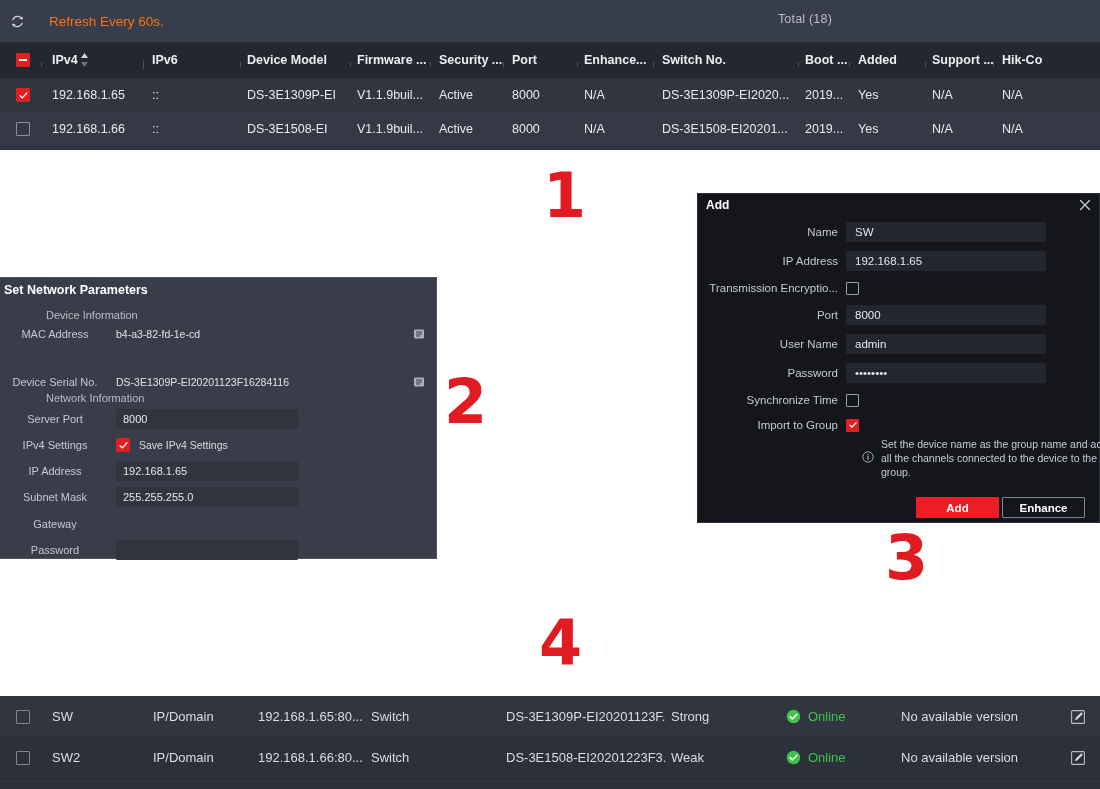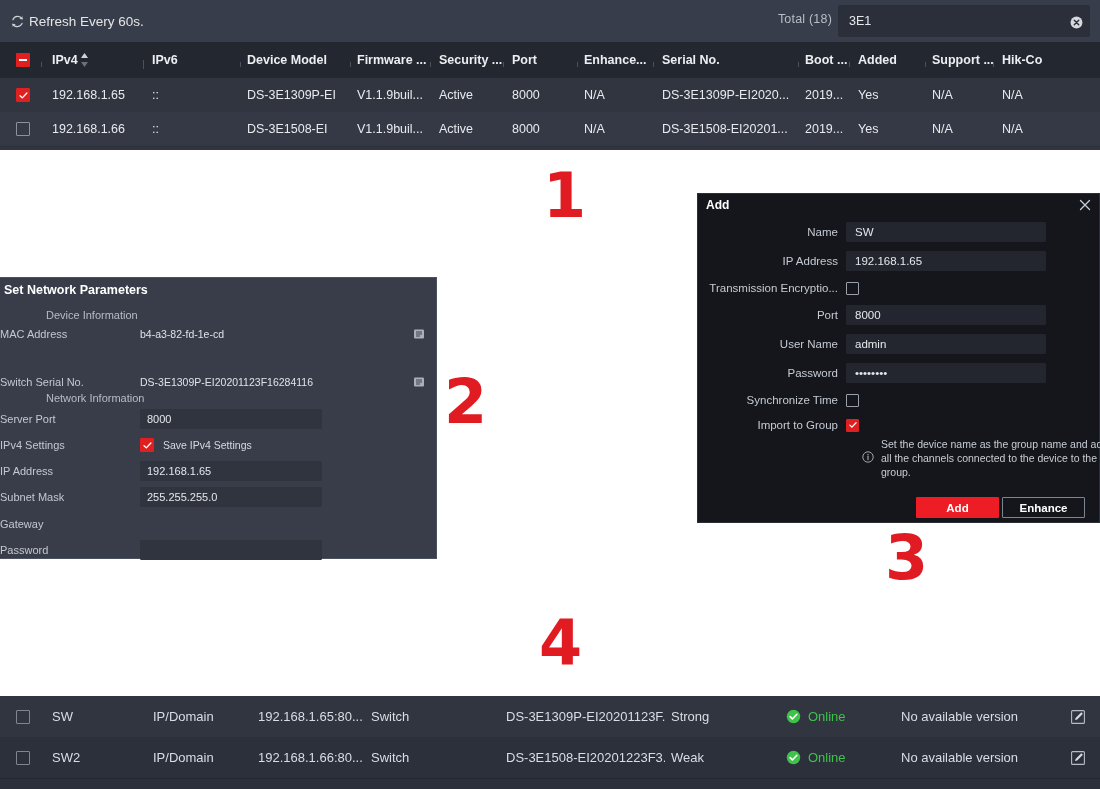--- a/index.html
+++ b/index.html
@@ -14,22 +14,22 @@
   #top-panel{
     position:absolute;left:0;top:0;width:1100px;height:150px;
     background:#303540;
   }
   #toolbar{
     position:absolute;left:0;top:0;width:1100px;height:42px;
     background:#373d4a;
   }
   #refresh-area{
     position:absolute;left:10px;top:8px;height:26px;
-    display:flex;align-items:center;gap:4px;
-    color:#e5e5e5;font-size:13.5px;
+    display:flex;align-items:center;gap:24px;
+    color:#f97316;font-size:13.5px;
   }
   .refresh-ico{width:15px;height:15px;display:block;}
   #total-label{
     position:absolute;right:268px;top:12px;
     color:#b9bdc6;font-size:12.5px;letter-spacing:.2px;
   }
   #search-box{
     position:absolute;right:10px;top:5px;width:250px;height:30px;
     background:#2a2f3a;border:1px solid #2a2f3a;border-radius:2px;
     display:flex;align-items:center;
@@ -87,21 +87,21 @@
   }
   #netparam-title{
     position:absolute;left:4px;top:5px;
     color:#ffffff;font-size:12.5px;font-weight:bold;
   }
   .np-section{
     position:absolute;color:#b7bcc6;font-size:11px;left:46px;
   }
   .np-row{position:absolute;left:0;width:437px;height:22px;display:flex;align-items:center;}
   .np-label{
-    width:140px;text-align:left;color:#c3c8d2;font-size:11px;
+    width:116px;text-align:center;color:#c3c8d2;font-size:11px;
     padding-right:6px;box-sizing:border-box;white-space:nowrap;
   }
   .np-value{color:#dfe2e8;font-size:10.5px;white-space:nowrap;}
   .np-input{
     width:182px;height:20px;background:#2f343e;border:1px solid #2f343e;
     color:#e4e7ec;font-size:11px;border-radius:1px;box-sizing:border-box;
     padding:0 6px;outline:none;font-family:inherit;
   }
   .copy-ico{position:absolute;right:12px;width:12px;height:12px;}
   .copy-ico svg{display:block;}
@@ -186,31 +186,20 @@
           <path d="M3 10.9A5.6 5.6 0 0 0 12.9 10" fill="none" stroke="#cfd3da" stroke-width="1.3" stroke-linecap="round"></path>
           <path d="M13.4 2.3 13.2 5.6 9.9 5.2z" fill="#cfd3da"></path>
           <path d="M2.6 13.7 2.8 10.4 6.1 10.8z" fill="#cfd3da"></path>
         </svg>
       </span>
       <span>Refresh Every 60s.</span>
     </div>
 
     <div id="total-label">Total (18)</div>
 
-    <div id="search-box">
-      <input id="search-input" type="text" value="3E1" style="">
-      <span id="search-clear">
-        <span class="clear-ico">
-          <svg viewBox="0 0 14 14" width="13" height="13">
-            <circle cx="7" cy="7" r="6.4" fill="#d6d9de"></circle>
-            <path d="M4.6 4.6 9.4 9.4M9.4 4.6 4.6 9.4" stroke="#2a2f3a" stroke-width="1.5" stroke-linecap="round"></path>
-          </svg>
-        </span>
-      </span>
-    </div>
   </div>
 
   <div id="dev-head">
     <div class="cell" style="width:46px;display:flex;align-items:center;justify-content:center">
       <span class="minus-box">
           <i></i>
         </span>
       <span class="hsep" style="right:4px"></span>
     </div>
     <div class="cell" style="width:100px;display:flex;align-items:center">
@@ -241,21 +230,21 @@
     </div>
     <div class="cell" style="width:72px">
       <span>Port</span>
       <span class="hsep"></span>
     </div>
     <div class="cell" style="width:78px">
       <span>Enhance...</span>
       <span class="hsep" style="right:2px"></span>
     </div>
     <div class="cell" style="width:143px">
-      <span>Serial No.</span>
+      <span>Switch No.</span>
       <span class="hsep"></span>
     </div>
     <div class="cell" style="width:53px">
       <span>Boot ...</span>
       <span class="hsep" style="right:2px"></span>
     </div>
     <div class="cell" style="width:74px">
       <span>Added</span>
       <span class="hsep"></span>
     </div>
@@ -320,21 +309,21 @@
     <span class="copy-ico">
       <svg viewBox="0 0 12 12" width="12" height="12">
           <rect x="1" y="1.5" width="10" height="9" rx="1" fill="#aab0ba"></rect>
           <path d="M3 4h6M3 6h6M3 8h4" stroke="#3b414d" stroke-width="1"></path>
         </svg>
     </span>
   </div>
 
 
   <div class="np-row" style="top:93px">
-    <div class="np-label">Switch Serial No.</div>
+    <div class="np-label">Device Serial No.</div>
     <div class="np-value">DS-3E1309P-EI20201123F16284116</div>
     <span class="copy-ico">
       <svg viewBox="0 0 12 12" width="12" height="12">
           <rect x="1" y="1.5" width="10" height="9" rx="1" fill="#aab0ba"></rect>
           <path d="M3 4h6M3 6h6M3 8h4" stroke="#3b414d" stroke-width="1"></path>
         </svg>
     </span>
   </div>
 
   <div class="np-section" style="top:114px">Network Information</div>

